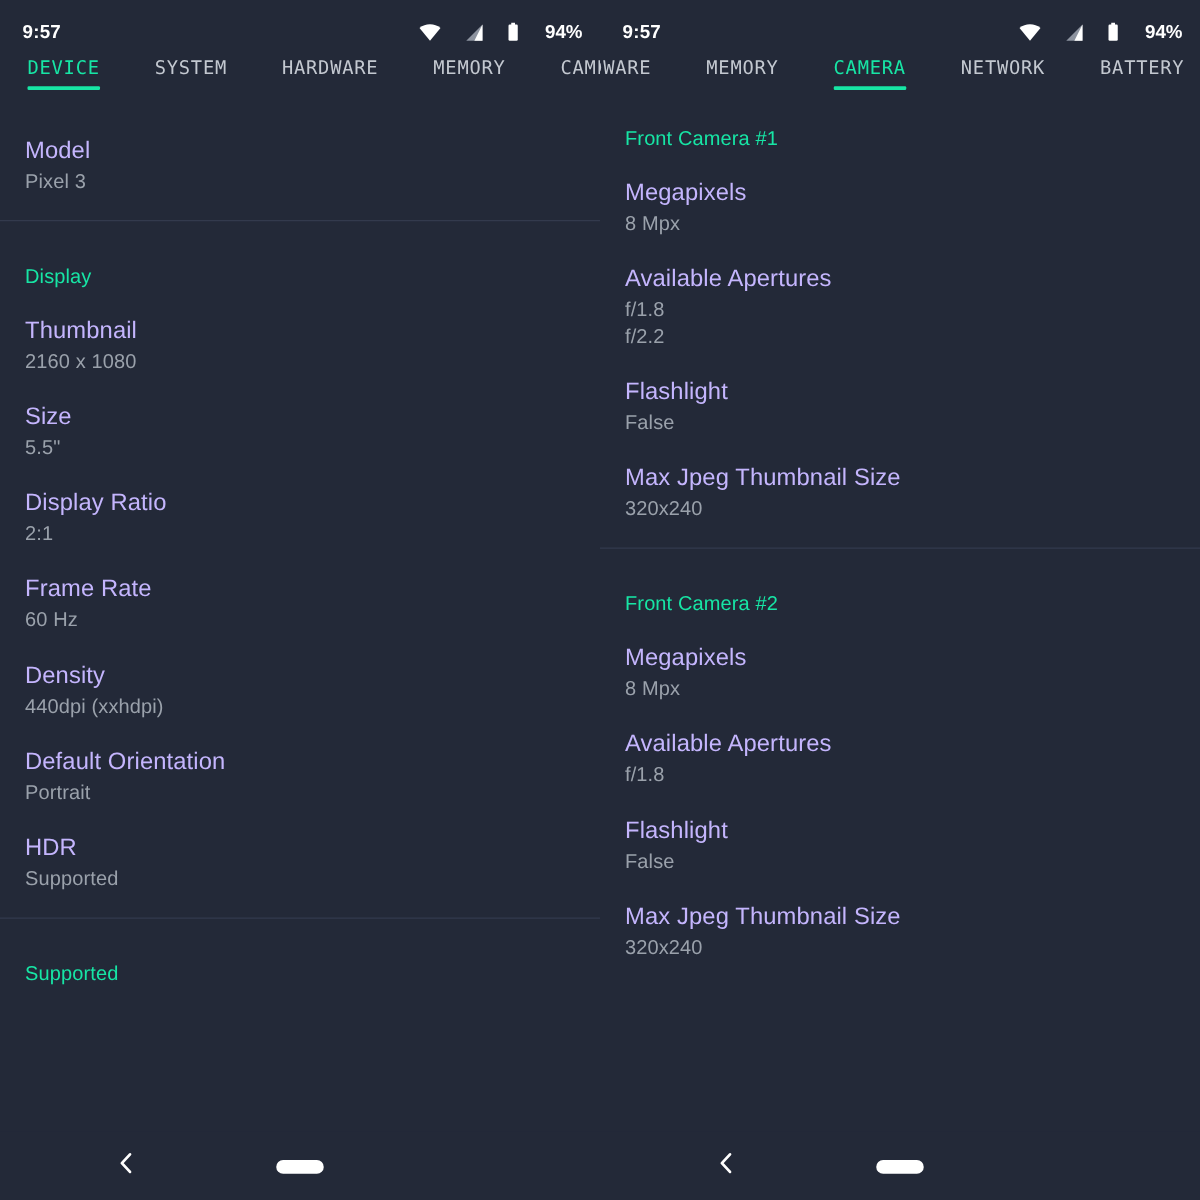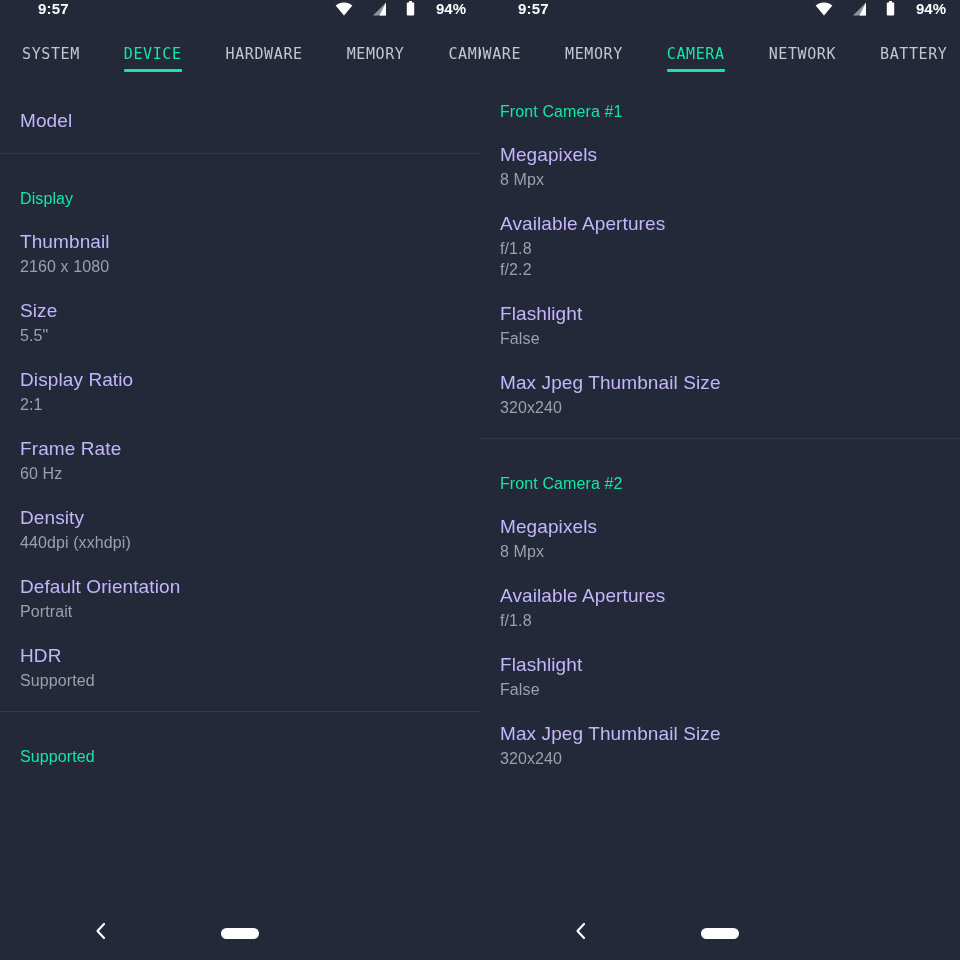--- a/index.html
+++ b/index.html
@@ -25,25 +25,24 @@
     height: 960px;
     background: #232938;
     overflow: hidden;
     flex: 0 0 480px;
   }
 
   
   .statusbar {
     height: 34px;
     display: flex;
-    align-items: flex-start;
+    align-items: flex-end;
     justify-content: space-between;
     padding: 0 14px 0 18px;
     box-sizing: border-box;
-    margin-left: 20px;
   }
   .status-clock {
     color: #ffffff;
     font-size: 15px;
     font-weight: bold;
     letter-spacing: 0.2px;
   }
   .status-right {
     display: flex;
     align-items: center;
@@ -189,33 +188,34 @@
               <rect x="3" y="0" width="3" height="2" fill="#ffffff"></rect>
               <rect x="0.8" y="1.6" width="7.4" height="13" rx="1" fill="#ffffff"></rect>
             </svg>
         </span>
         <span class="battery-pct">94%</span>
       </div>
     </div>
 
     <div class="tabbar">
       <div class="tabstrip">
+        <div class="tab active">DEVICE</div>
         <div class="tab">SYSTEM</div>
-        <div class="tab active">DEVICE</div>
         <div class="tab">HARDWARE</div>
         <div class="tab">MEMORY</div>
         <div class="tab">CAMERA HARDWARE</div>
       </div>
     </div>
 
     <div class="content">
 
       <div class="section">
         <div class="row">
           <div class="row-label">Model</div>
+          <div class="row-value">Pixel 3</div>
         </div>
         <div class="sec-pad-bottom"></div>
       </div>
 
       <div class="divider"></div>
 
       <div class="section">
         <div class="group-header">Display</div>
 
         <div class="row">

